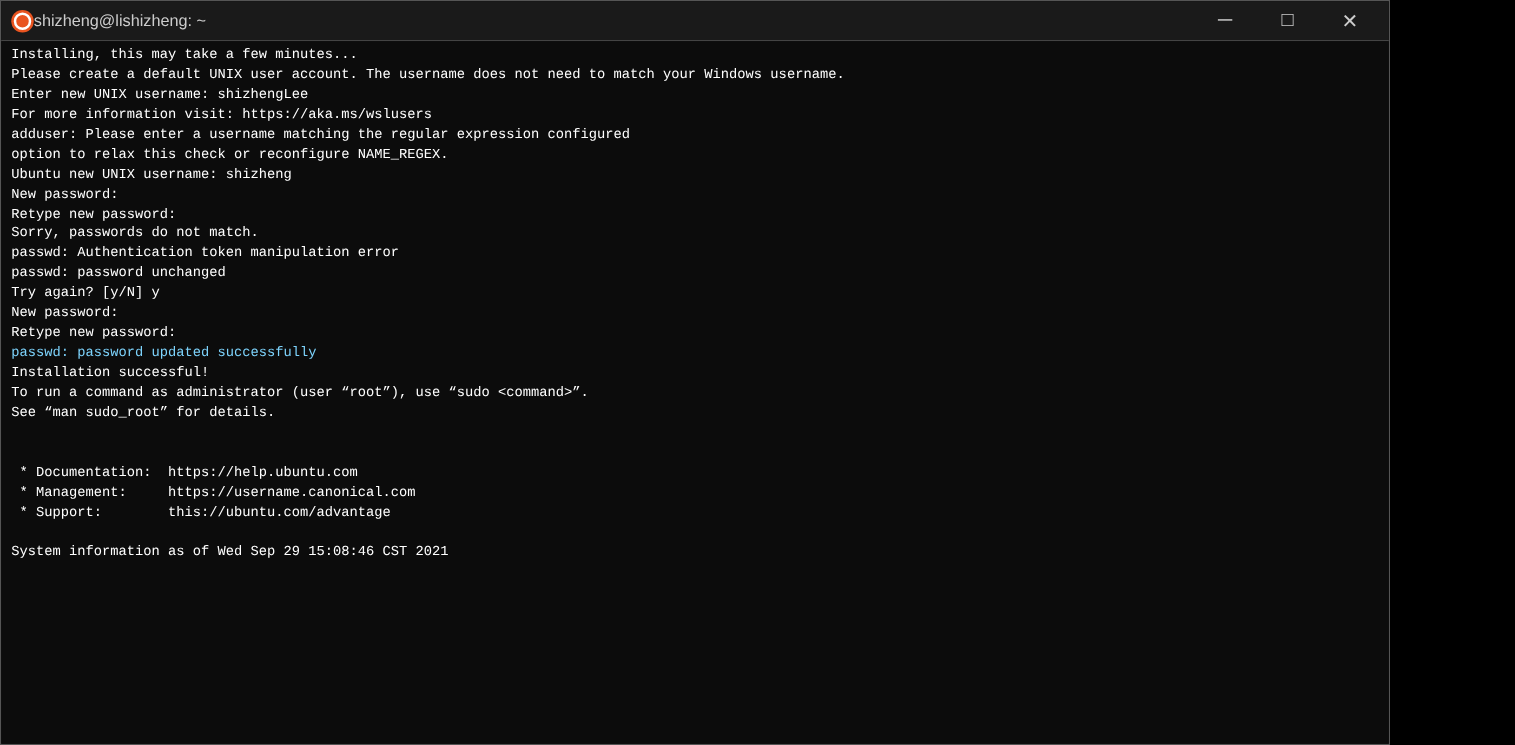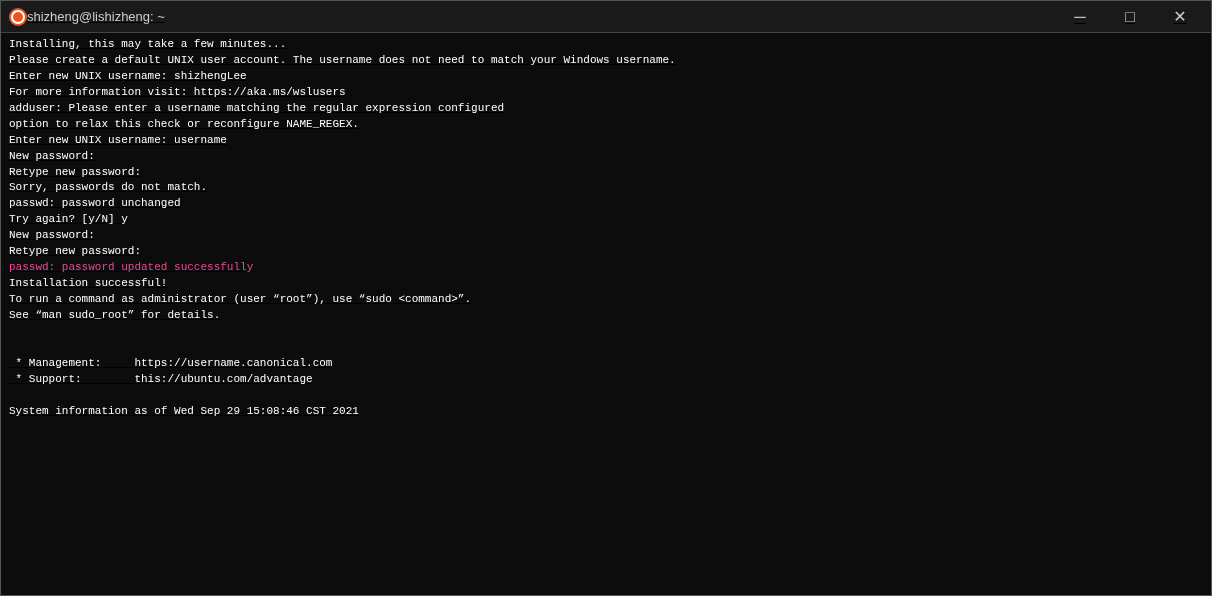--- a/index.html
+++ b/index.html
@@ -10,26 +10,25 @@
 
     body {
       width: 1212px;
       height: 596px;
       overflow: hidden;
       font-family: 'Courier New', Courier, monospace;
       background: #000;
     }
 
     .window {
-      width: 1212px;
+      width: 1112px;
       height: 596px;
       display: flex;
       flex-direction: column;
       border: 1px solid #555;
-      text-decoration: underline;
     }
 
     .title-bar {
       background: #1a1a1a;
       height: 32px;
       display: flex;
       align-items: center;
       padding: 0 8px;
       flex-shrink: 0;
       border-bottom: 1px solid #444;
@@ -89,21 +88,21 @@
       font-size: 11px;
       line-height: 1.45;
     }
 
     .line {
       white-space: pre;
       display: block;
     }
 
     .white { color: #ffffff; }
-    .cyan { color: #ec4899; }
+    .cyan { color: #7dd3fc; }
     .empty { height: 1.45em; display: block; }
   </style>
 </head>
 <body>
 
 <div class="window">
   <div class="title-bar">
     <div class="ubuntu-logo"></div>
     <span class="title-bar-text">shizheng@lishizheng: ~</span>
     <div class="title-bar-controls">
@@ -112,32 +111,34 @@
       <button class="title-btn close">✕</button>
     </div>
   </div>
   <div class="terminal-body" id="terminal-body">
   <span class="line white">Installing, this may take a few minutes...</span>
       <span class="line white">Please create a default UNIX user account. The username does not need to match your Windows username.</span>
       <span class="line white">Enter new UNIX username: shizhengLee</span>
       <span class="line white">For more information visit: https://aka.ms/wslusers</span>
       <span class="line white">adduser: Please enter a username matching the regular expression configured</span>
       <span class="line white">option to relax this check or reconfigure NAME_REGEX.</span>
-      <span class="line white">Enter new UNIX username: username</span>
+      <span class="line white">Ubuntu new UNIX username: shizheng</span>
       <span class="line white">New password:</span>
       <span class="line white">Retype new password:</span>
       <span class="line white">Sorry, passwords do not match.</span>
+      <span class="line white">passwd: Authentication token manipulation error</span>
       <span class="line white">passwd: password unchanged</span>
       <span class="line white">Try again? [y/N] y</span>
       <span class="line white">New password:</span>
       <span class="line white">Retype new password:</span>
       <span class="line cyan">passwd: password updated successfully</span>
       <span class="line white">Installation successful!</span>
       <span class="line white">To run a command as administrator (user “root”), use “sudo &lt;command&gt;”.</span>
       <span class="line white">See “man sudo_root” for details.</span>
       <span class="empty"></span>
       <span class="empty"></span>
+      <span class="line white"> * Documentation:  https://help.ubuntu.com</span>
       <span class="line white"> * Management:     https://username.canonical.com</span>
       <span class="line white"> * Support:        this://ubuntu.com/advantage</span>
       <span class="empty"></span>
       <span class="line white">System information as of Wed Sep 29 15:08:46 CST 2021</span>
     </div>
 </div>
 
 </body></html>

